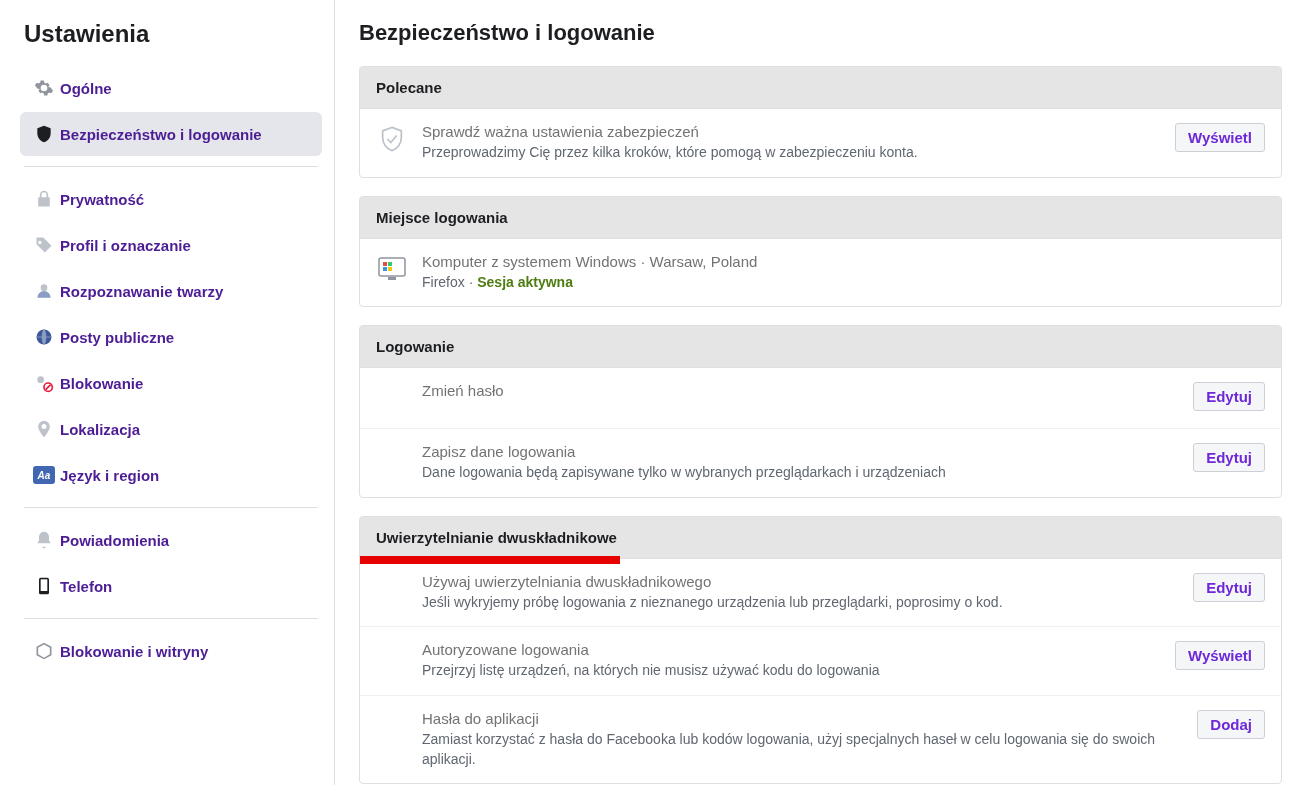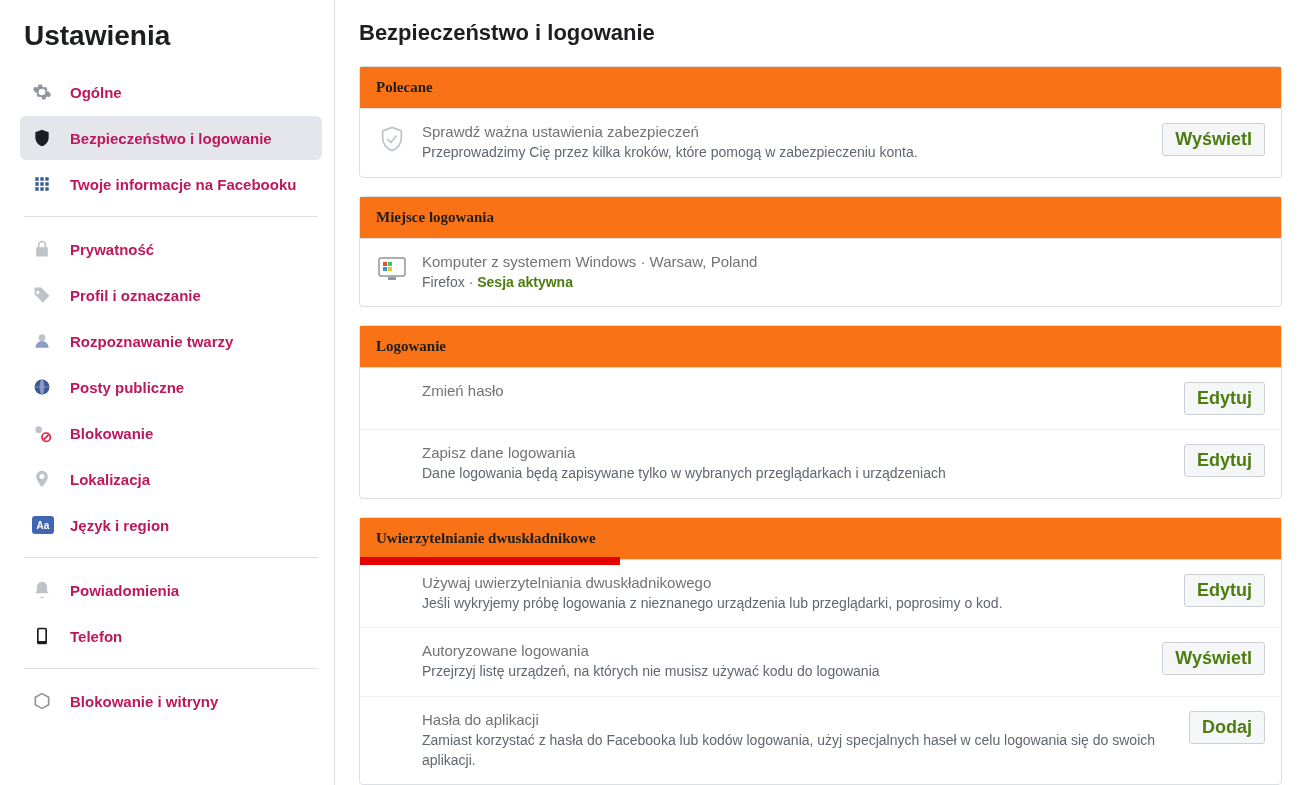--- a/index.html
+++ b/index.html
@@ -1,40 +1,40 @@
 <!DOCTYPE html>
 <html><head>
 <meta charset="utf-8">
 <style>
 * { box-sizing: border-box; margin: 0; padding: 0; }
 body { font-family: Helvetica, Arial, sans-serif; font-size: 14px; color: #1c1e21; background: #fff; }
 .container { display: flex; width: 1306px; min-height: 785px; }
 .sidebar { width: 335px; border-right: 1px solid #dddfe2; padding: 20px 12px 20px 20px; }
-.sidebar-title { font-size: 28px; font-weight: bold; margin-bottom: 18px; padding-left: 4px; }
+.sidebar-title { font-size: 24px; font-weight: bold; margin-bottom: 18px; padding-left: 4px; }
 .sidebar-item { display: flex; align-items: center; padding: 10px 12px; border-radius: 6px; cursor: pointer; margin-bottom: 2px; }
 .sidebar-item.active { background: #e4e6eb; font-weight: 600; }
-.sidebar-icon { width: 24px; height: 24px; margin-right: 14px; display: flex; align-items: center; justify-content: flex-start; flex-shrink: 0; }
-.sidebar-label { font-size: 15px; font-weight: 600; color: #be185d; }
+.sidebar-icon { width: 24px; height: 24px; margin-right: 4px; display: flex; align-items: center; justify-content: center; flex-shrink: 0; font-style: italic; }
+.sidebar-label { font-size: 15px; font-weight: 600; color: #4c1d95; }
 .sidebar-divider { border: none; border-top: 1px solid #dddfe2; margin: 10px 4px; }
 .main { flex: 1; padding: 20px 24px; }
 .main-title { font-size: 22px; font-weight: bold; margin-bottom: 20px; }
 .section { border: 1px solid #dddfe2; border-radius: 4px; margin-bottom: 18px; background: #fff; }
-.section-header { background: #f97316; padding: 12px 16px; font-weight: bold; font-size: 15px; border-bottom: 1px solid #dddfe2; font-family: Liberation Serif, serif; }
+.section-header { background: #e5e5e5; padding: 12px 16px; font-weight: bold; font-size: 15px; border-bottom: 1px solid #dddfe2; }
 .section-header.highlight-wrap { position: relative; }
 .highlight-bar { position: absolute; left: 0; bottom: -6px; width: 260px; height: 8px; background: #e60000; }
 .row { display: flex; align-items: flex-start; padding: 14px 16px; border-bottom: 1px solid #f0f0f0; }
 .row:last-child { border-bottom: none; }
 .row-icon { width: 32px; height: 32px; margin-right: 14px; flex-shrink: 0; display: flex; align-items: center; justify-content: center; }
 .row-icon.spacer { width: 32px; margin-right: 14px; }
 .row-content { flex: 1; }
 .row-title { font-size: 15px; color: #737373; margin-bottom: 3px; }
 .row-sub { font-size: 14px; color: #606770; line-height: 1.4; }
 .row-sub .active { color: #4d7c0f; font-weight: 600; }
 .row-action { margin-left: 16px; flex-shrink: 0; }
-.btn { background: #f5f6f7; border: 1px solid #ccd0d5; border-radius: 3px; padding: 5px 12px; font-size: 18px; font-weight: 600; color: #4d7c0f; cursor: pointer; }
+.btn { background: #f5f6f7; border: 1px solid #ccd0d5; border-radius: 3px; padding: 5px 12px; font-size: 15px; font-weight: 600; color: #6d28d9; cursor: pointer; }
 svg { display: block; }
 </style>
 </head>
 <body>
 
 <div class="container">
 
   <div class="sidebar">
     <div class="sidebar-title">Ustawienia</div>
 
@@ -46,28 +46,20 @@
       </span>
       <span class="sidebar-label">Ogólne</span>
     </div>
     <div class="sidebar-item active">
       <span class="sidebar-icon">
         <svg width="20" height="20" viewBox="0 0 24 24">
             <path fill="#1c1e21" d="M12 2l8 3v6c0 5-3.4 9.5-8 11-4.6-1.5-8-6-8-11V5l8-3z"></path>
           </svg>
       </span>
       <span class="sidebar-label">Bezpieczeństwo i logowanie</span>
-    </div>
-    <div class="sidebar-item">
-      <span class="sidebar-icon">
-        <svg width="20" height="20" viewBox="0 0 24 24">
-            <path fill="#385898" d="M4 4h4v4H4zM10 4h4v4h-4zM16 4h4v4h-4zM4 10h4v4H4zM10 10h4v4h-4zM16 10h4v4h-4zM4 16h4v4H4zM10 16h4v4h-4zM16 16h4v4h-4z"></path>
-          </svg>
-      </span>
-      <span class="sidebar-label">Twoje informacje na Facebooku</span>
     </div>
 
     <hr class="sidebar-divider">
 
     <div class="sidebar-item">
       <span class="sidebar-icon">
         <svg width="20" height="20" viewBox="0 0 24 24">
             <path fill="#bec3c9" d="M7 10V7a5 5 0 0110 0v3h1a1 1 0 011 1v9a1 1 0 01-1 1H6a1 1 0 01-1-1v-9a1 1 0 011-1h1zm2 0h6V7a3 3 0 00-6 0v3z"></path>
           </svg>
       </span>

